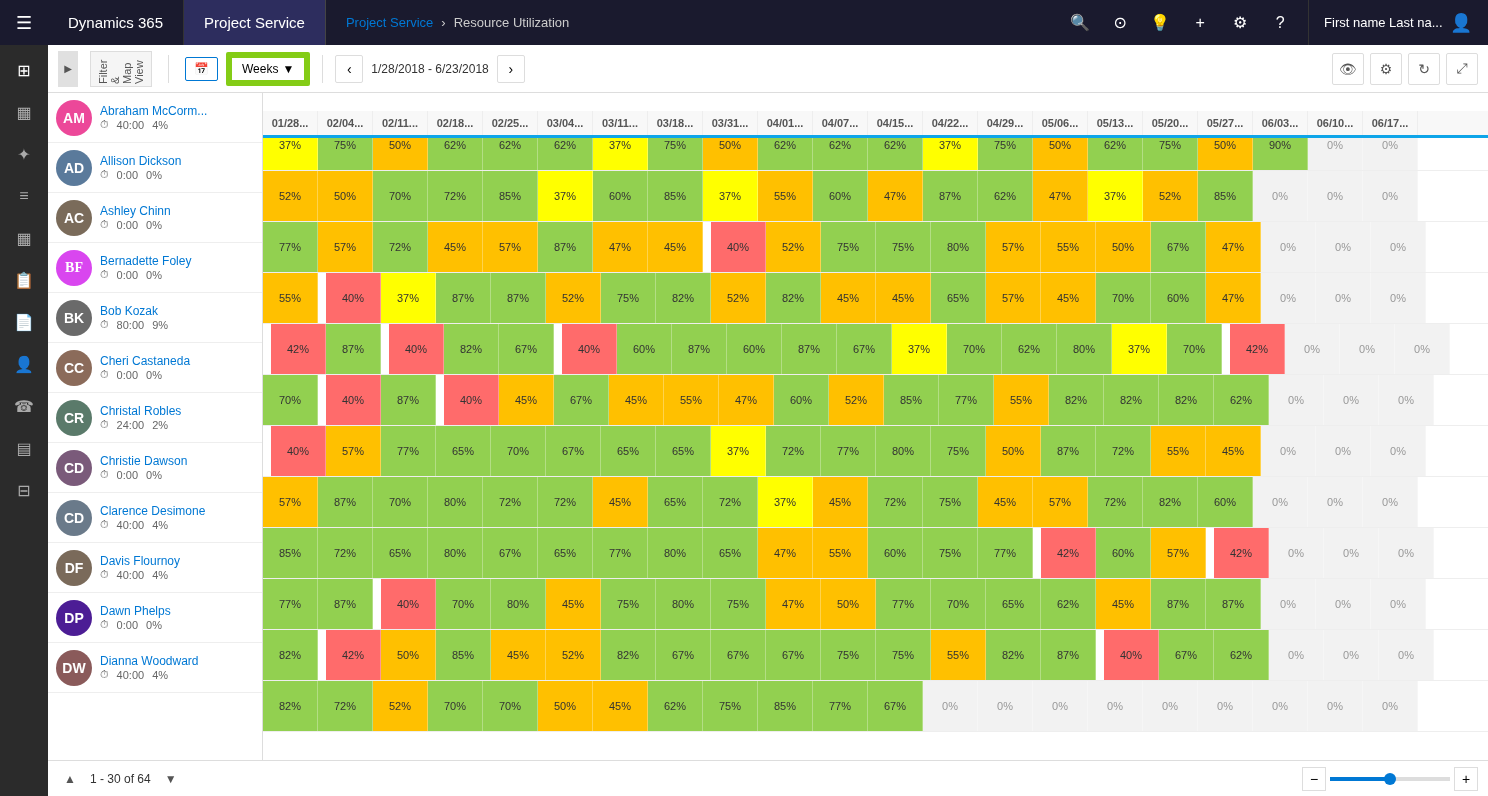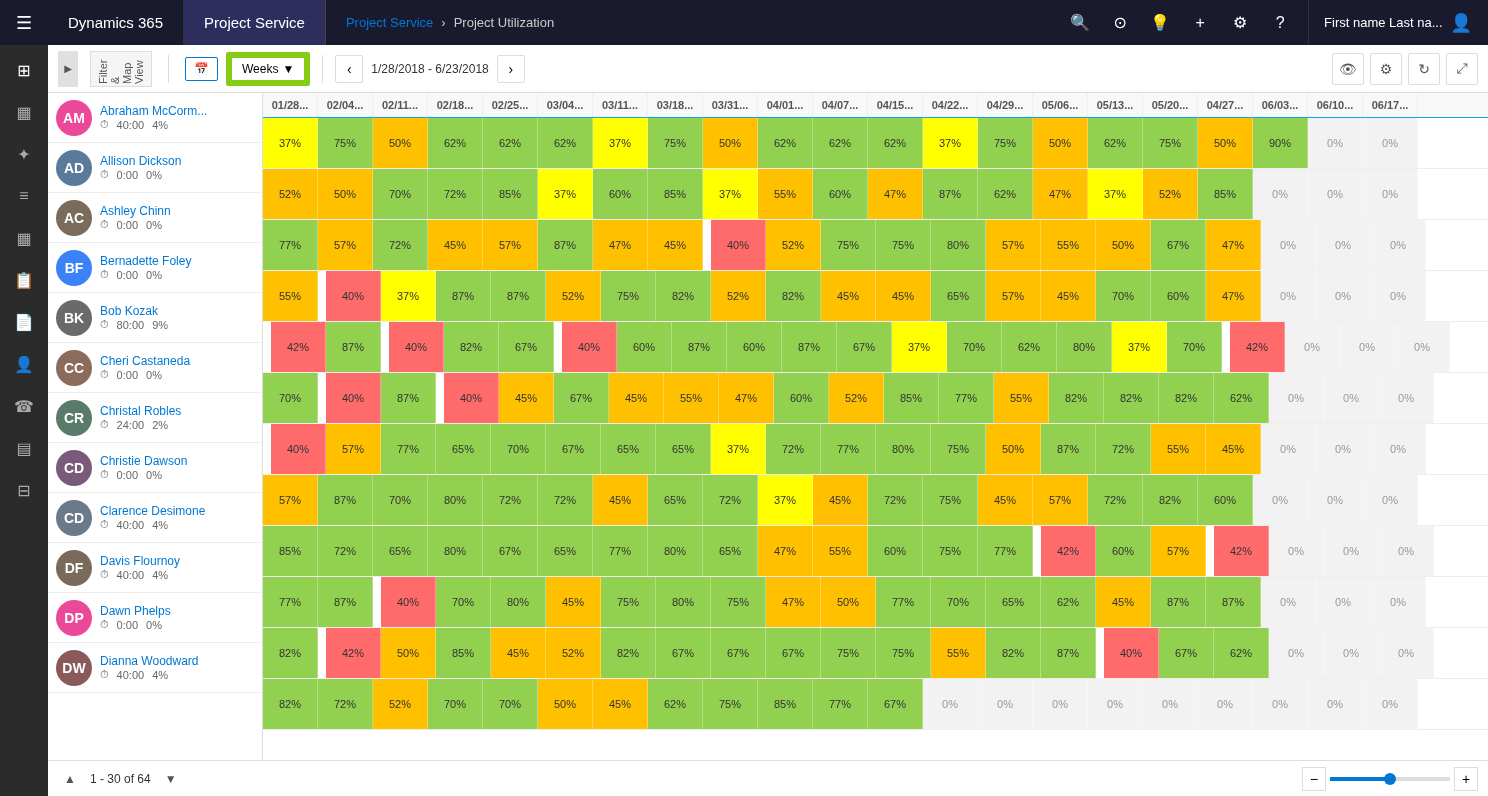--- a/index.html
+++ b/index.html
@@ -221,23 +221,23 @@
 
     .data-panel {
       flex: 1;
       overflow: auto;
     }
 
     
     .col-headers {
       display: flex;
       background: #f8f8f8;
-      border-bottom: 1px solid #0ea5e9;
+      border-bottom: 3px solid #0ea5e9;
       position: sticky;
-      top: 0;
+      top: 18px;
       z-index: 10;
     }
     .col-header {
       min-width: 55px;
       width: 55px;
       text-align: center;
       padding: 6px 2px;
       font-size: 11px;
       color: #555;
       border-right: 1px solid #eee;
@@ -391,21 +391,21 @@
   <div class="nav-hamburger">☰</div>
   <div class="nav-dynamics">
     <span>Dynamics 365</span>
   </div>
   <div class="nav-project-service">
     <span>Project Service</span>
   </div>
   <div class="nav-breadcrumb">
     <span style="color:#0078d4;cursor:pointer">Project Service</span>
     <span class="sep"> › </span>
-    <span style="color:#ccc">Project Utilization</span>
+    <span style="color:#ccc">Resource Utilization</span>
   </div>
   <div class="nav-icons">
     <div class="nav-icon-btn">🔍</div>
     <div class="nav-icon-btn">⊙</div>
     <div class="nav-icon-btn">💡</div>
     <div class="nav-icon-btn">+</div>
     <div class="nav-icon-btn">⚙</div>
     <div class="nav-icon-btn">?</div>
   </div>
   <div class="nav-user">
@@ -503,21 +503,21 @@
                 <div class="resource-info">
                   <div class="resource-name">Ashley Chinn</div>
                   <div class="resource-meta">
                     <span>⏱</span>
                     <span>0:00</span>
                     <span>0%</span>
                   </div>
                 </div>
               </div>
               <div class="resource-row">
-                <div class="resource-avatar" style="background: #3b82f6;">BF</div>
+                <div class="resource-avatar" style="background: #d946ef; font-family: Liberation Serif, serif;">BF</div>
                 <div class="resource-info">
                   <div class="resource-name">Bernadette Foley</div>
                   <div class="resource-meta">
                     <span>⏱</span>
                     <span>0:00</span>
                     <span>0%</span>
                   </div>
                 </div>
               </div>
               <div class="resource-row">
@@ -580,21 +580,21 @@
                 <div class="resource-info">
                   <div class="resource-name">Davis Flournoy</div>
                   <div class="resource-meta">
                     <span>⏱</span>
                     <span>40:00</span>
                     <span>4%</span>
                   </div>
                 </div>
               </div>
               <div class="resource-row">
-                <div class="resource-avatar" style="background: #ec4899;">DP</div>
+                <div class="resource-avatar" style="background: #4c1d95;">DP</div>
                 <div class="resource-info">
                   <div class="resource-name">Dawn Phelps</div>
                   <div class="resource-meta">
                     <span>⏱</span>
                     <span>0:00</span>
                     <span>0%</span>
                   </div>
                 </div>
               </div>
               <div class="resource-row">
@@ -623,21 +623,21 @@
               <div class="col-header">03/18...</div>
               <div class="col-header">03/31...</div>
               <div class="col-header">04/01...</div>
               <div class="col-header">04/07...</div>
               <div class="col-header">04/15...</div>
               <div class="col-header">04/22...</div>
               <div class="col-header">04/29...</div>
               <div class="col-header">05/06...</div>
               <div class="col-header">05/13...</div>
               <div class="col-header">05/20...</div>
-              <div class="col-header">04/27...</div>
+              <div class="col-header">05/27...</div>
               <div class="col-header">06/03...</div>
               <div class="col-header">06/10...</div>
               <div class="col-header">06/17...</div>
             </div>
           <div id="data-rows">
               <div class="data-row">
                 <div class="data-cell cell-yellow">37%</div>
                 <div class="data-cell cell-green">75%</div>
                 <div class="data-cell cell-orange">50%</div>
                 <div class="data-cell cell-green">62%</div>

